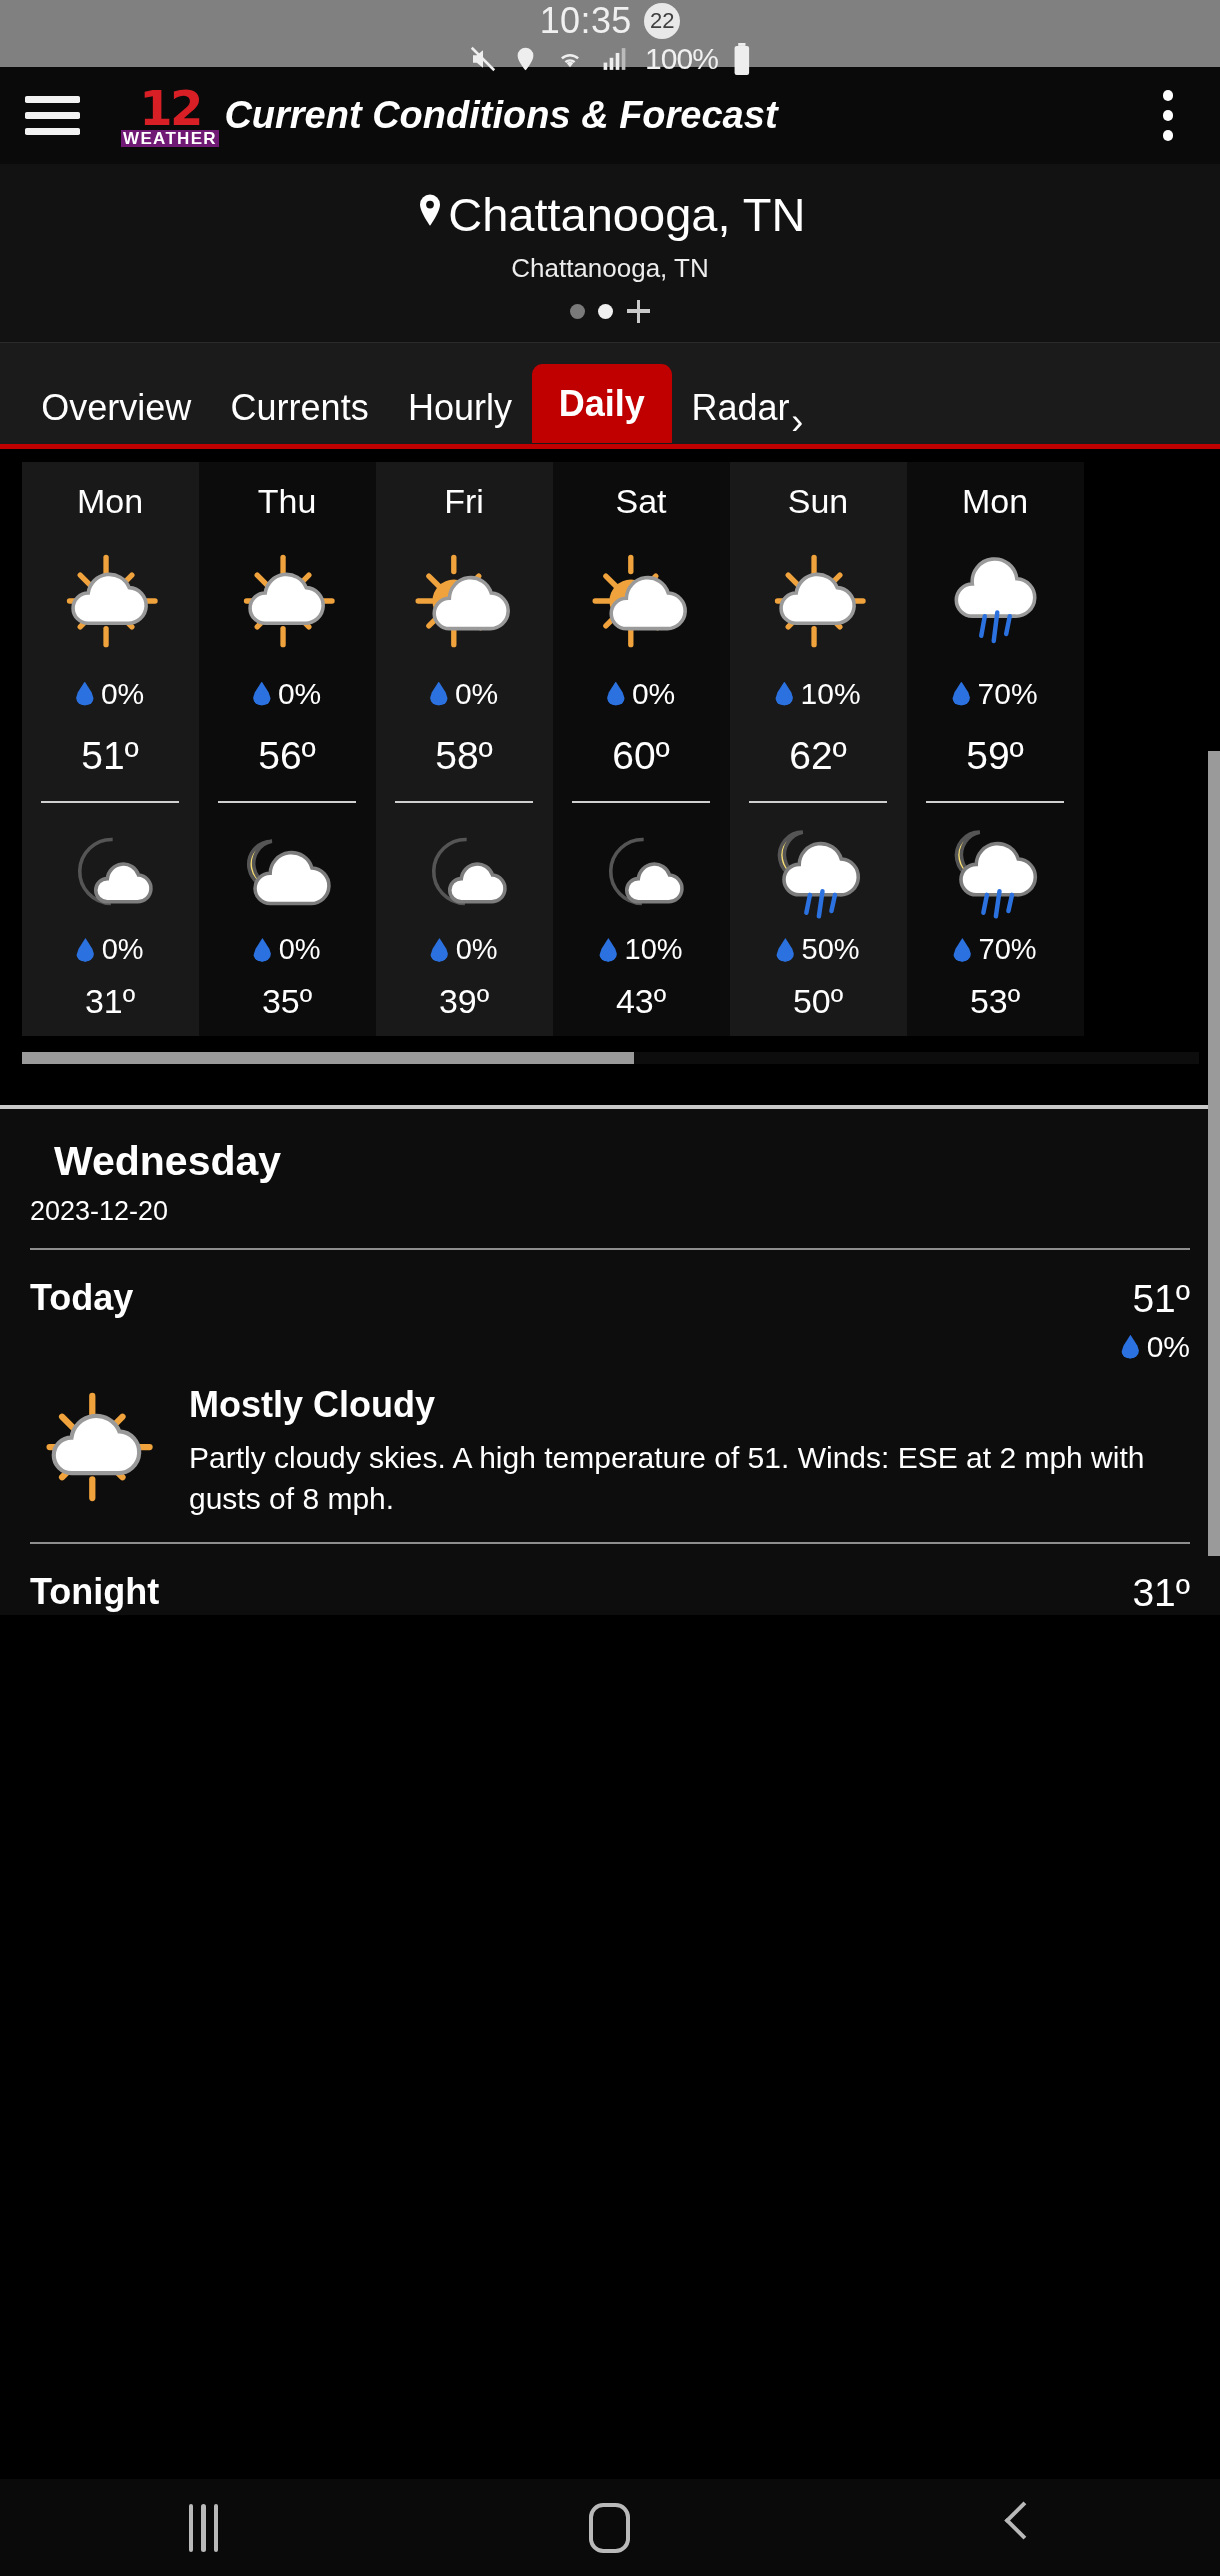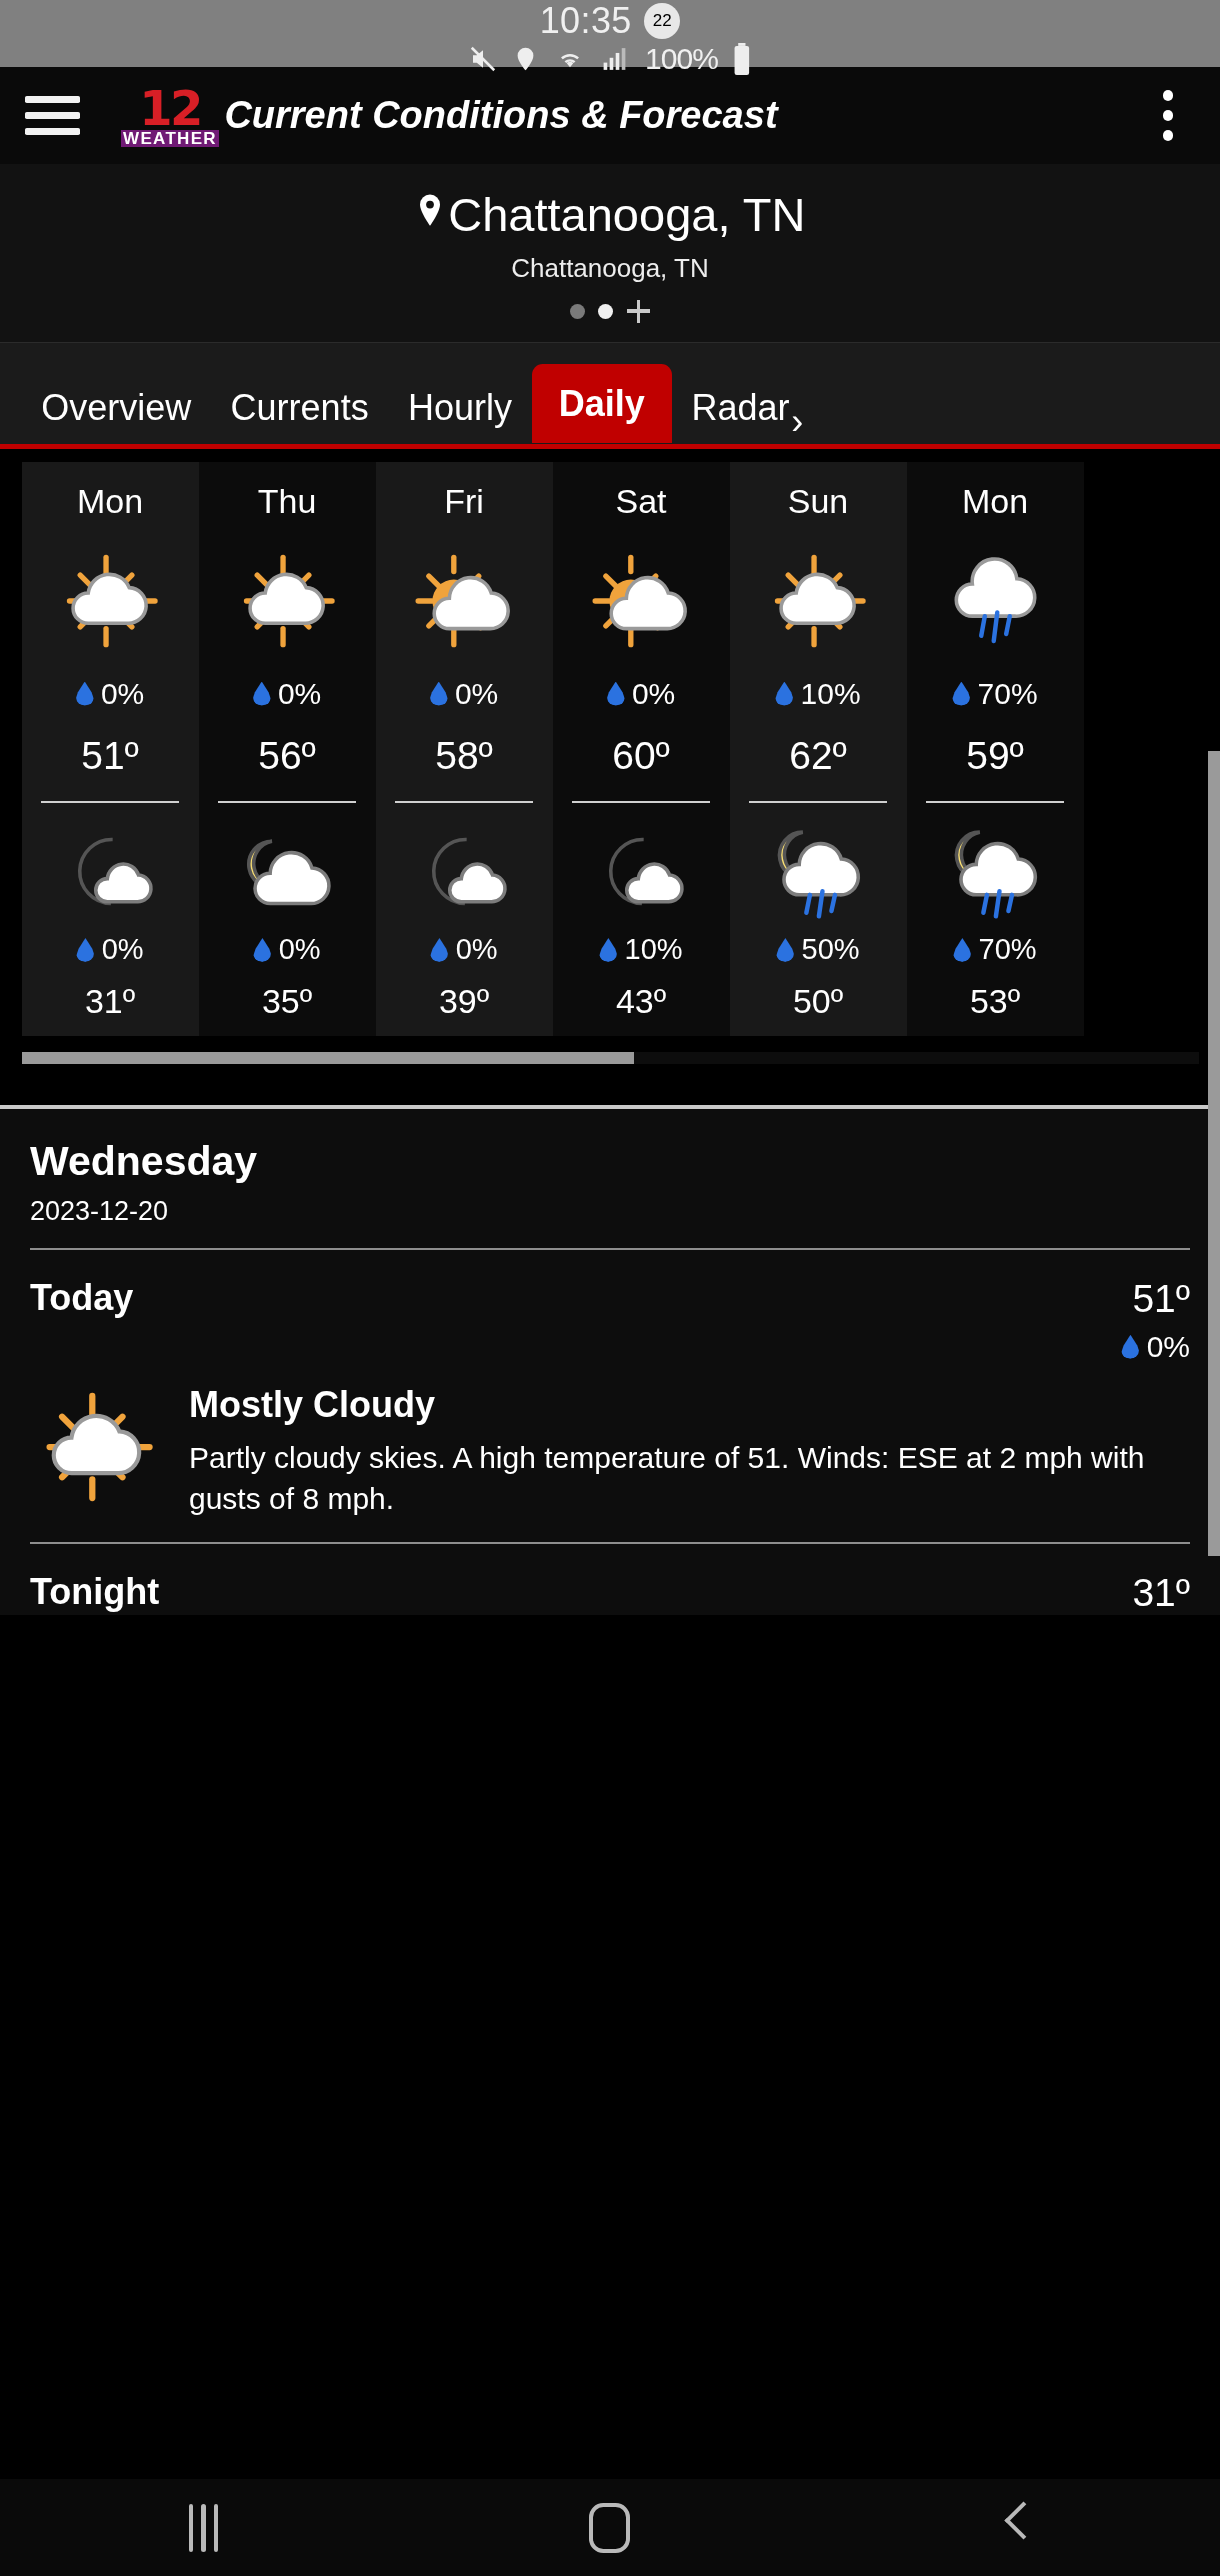--- a/index.html
+++ b/index.html
@@ -4,22 +4,22 @@
 <style>
   * { margin:0; padding:0; box-sizing:border-box; }
   html,body { width:1220px; height:2576px; background:#000; overflow:hidden; }
   body { font-family:"Liberation Sans", sans-serif; color:#fff; }
 
   
   .statusbar{height:67px;background:#808080;display:flex;align-items:center;
              justify-content:space-between;padding:0 30px;color:#f0f0f0;flex-direction:column;}
   .sb-left{display:flex;align-items:center;gap:12.5px;}
   .sb-time{font-size:36px;letter-spacing:0.4px;}
-  .sb-badge{width:36px;height:36px;border-radius:50%;background:#e8e8e8;color:#000000;
-            font-size:17px;display:flex;align-items:center;justify-content:center;}
+  .sb-badge{width:36px;height:36px;border-radius:50%;background:#e8e8e8;color:#404040;
+            font-size:22px;display:flex;align-items:center;justify-content:center;}
   .sb-right{display:flex;align-items:center;gap:14.3px;}
   .sb-right svg{display:block;}
   .sb-batt{font-size:30px;letter-spacing:-0.9px;margin-left:1.8px;}
 
   
   .appbar{height:97px;background:#0a0a0a;display:flex;align-items:center;padding:0 25px;}
   .hamburger{width:55px;display:flex;flex-direction:column;gap:9.8px;flex:0 0 auto;}
   .hamburger i{display:block;height:6.3px;background:#f2f2f2;border-radius:1.8px;}
   .logo{flex:0 0 auto;margin-left:41px;width:98px;text-align:center;line-height:1;}
   .logo-12{color:#d81f26;font-size:48px;font-weight:bold;letter-spacing:-2.7px;
@@ -69,21 +69,21 @@
   .drop{width:18px;height:24px;background:#2b72e0;
         border-radius:50% 50% 50% 50% / 62% 62% 38% 38%;
         clip-path:polygon(50% 0%,88% 45%,100% 72%,88% 94%,50% 100%,12% 94%,0% 72%,12% 45%);}
   .hscroll{margin:16px 21.5px 0;height:12.5px;background:#0d0d0d;}
   .hscroll i{display:block;height:12.5px;width:52%;background:#9a9a9a;}
   .zonepad{height:41px;}
 
   
   .divider{height:3.6px;background:#c9c9c9;}
   .detail{background:#0d0d0d;padding:0 30px;}
-  .dw-day{font-size:41px;font-weight:bold;padding-top:29px;}
+  .dw-day{font-size:41px;font-weight:bold;padding-top:29px;margin-left:24px;}
   .dw-date{font-size:27px;margin-top:10.7px;padding-bottom:21.5px;}
   .hr{height:1.8px;background:#8e8e8e;}
   .prow{display:flex;justify-content:space-between;align-items:flex-start;padding:27px 0 0;}
   .plabel{font-size:36px;font-weight:bold;}
   .pright{text-align:right;}
   .ptemp{font-size:39px;}
   .ppop{font-size:30px;display:flex;align-items:center;justify-content:flex-end;gap:7.2px;margin-top:9px;}
   .pbody{display:flex;gap:25px;padding:19.7px 0 23px;align-items:flex-start;}
   .pbody .pi{flex:0 0 auto;width:134px;display:flex;justify-content:center;padding-top:5.4px;}
   .ptxt{flex:1 1 auto;}

